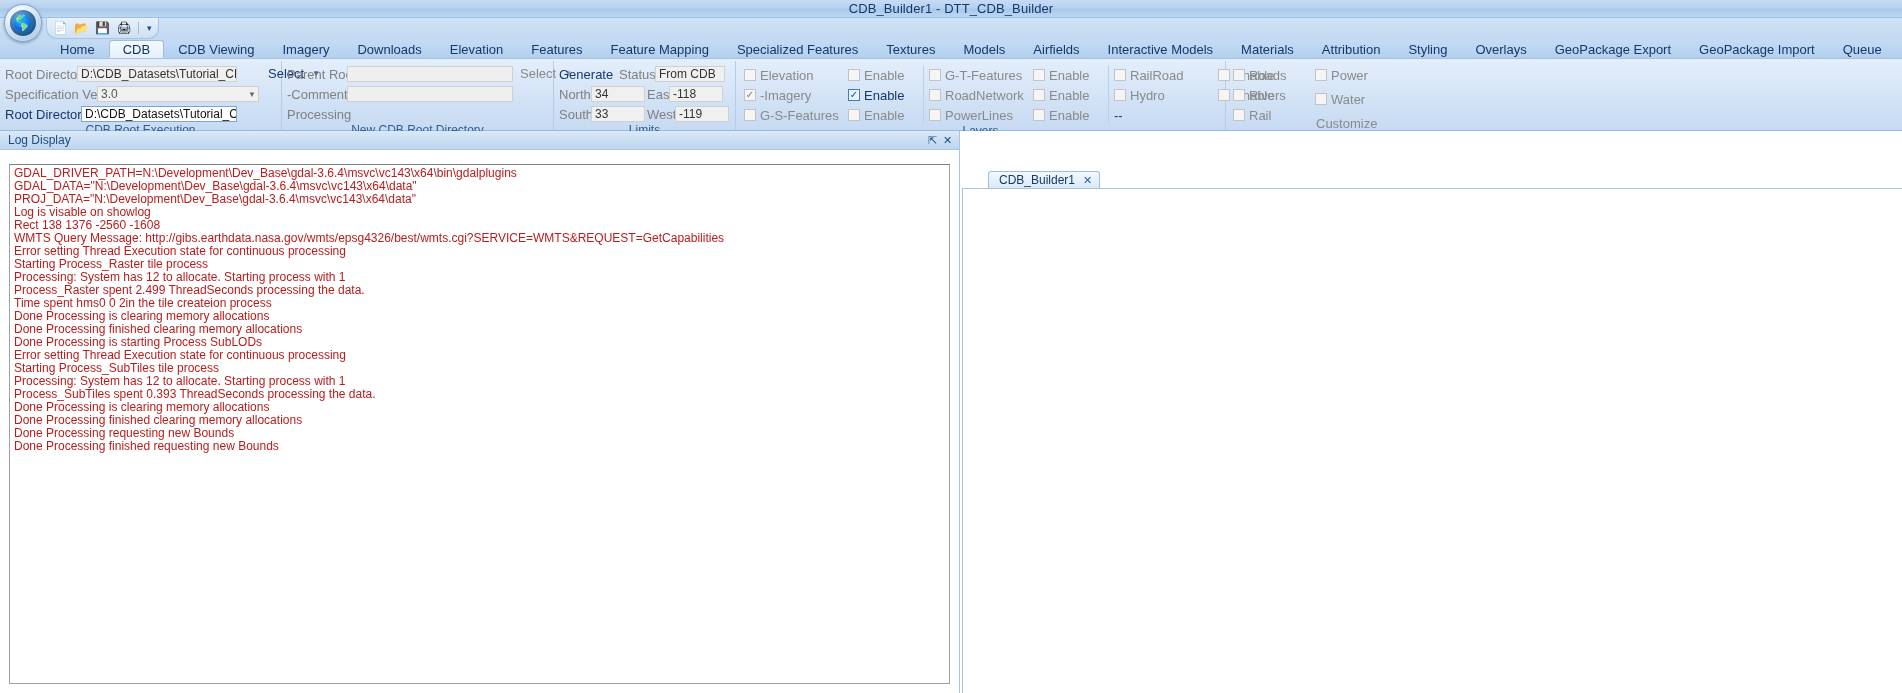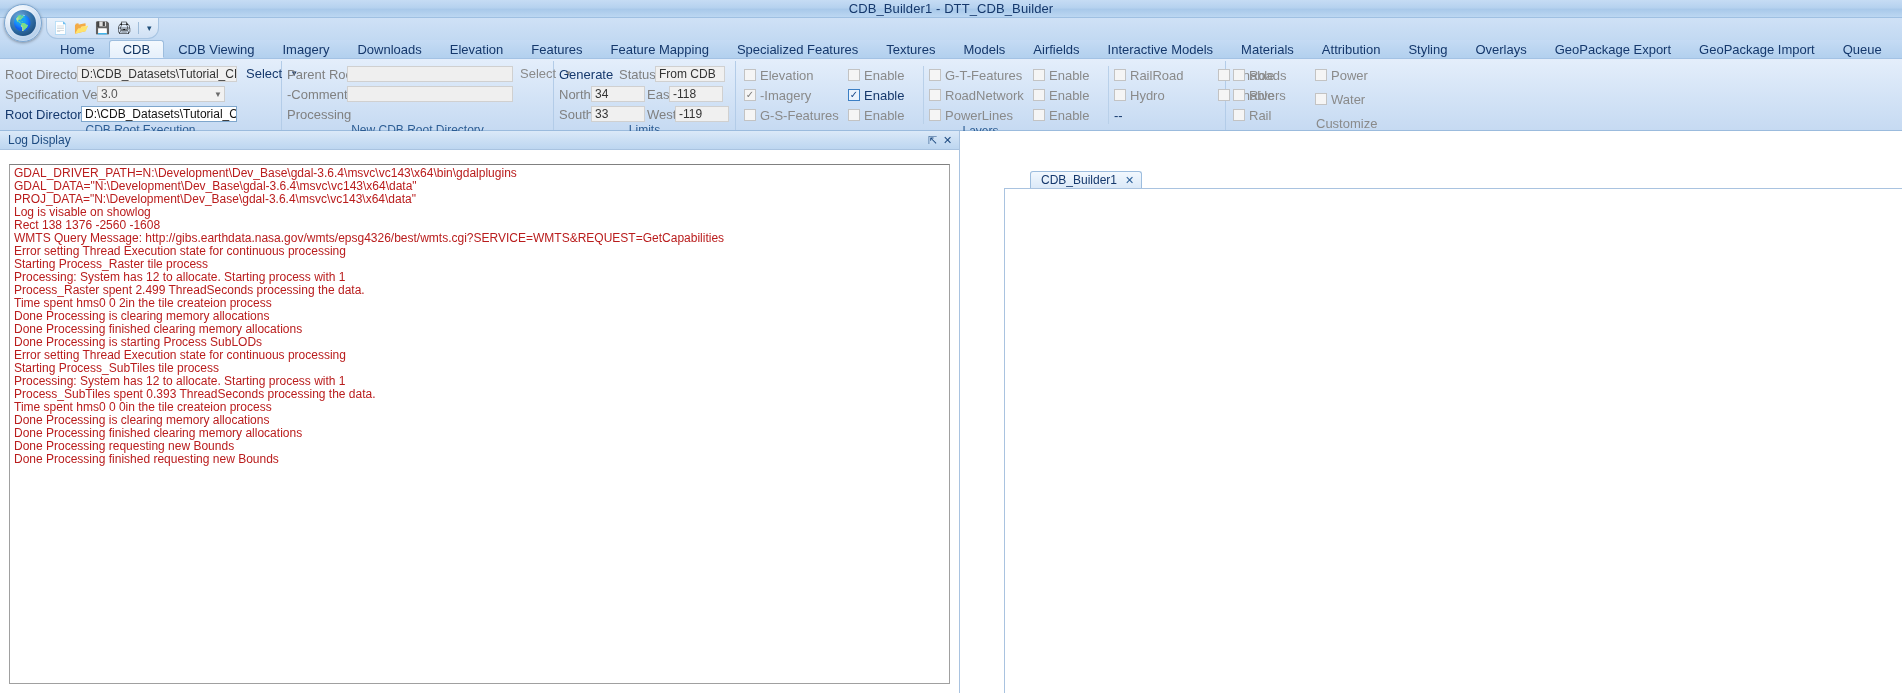--- a/index.html
+++ b/index.html
@@ -195,21 +195,20 @@
     border: 1px solid #3c7fc4;
     color: #16478a;
   }
 
   
   .work {
     position: relative;
     height: calc(693px - 18px - 22px - 19px - 72px);
     display: flex;
     background: #ffffff;
-    gap: 42px;
   }
 
   
   .dock {
     width: 960px;
     display: flex; flex-direction: column;
     background: #ffffff;
     border-right: 1px solid #a9c3e0;
   }
   .dock-head {
@@ -324,21 +323,21 @@
 
   <div class="rgroup" style="width:282px">
     <div class="rgroup-body">
       <div style="display:flex;flex-direction:column;gap:2px;padding-top:2px">
         <div class="rrow">
           <div class="rlabel" style="width:74px">Root Directory</div>
           <div class="rfield lit" style="width:160px">D:\CDB_Datasets\Tutorial_CDB</div>
         </div>
         <div class="rrow">
           <div class="rlabel" style="width:94px">Specification Version</div>
-          <div class="rcombo" style="width:128px">
+          <div class="rcombo" style="width:162px">
             <span>3.0</span>
             <span class="caret">▼</span>
           </div>
         </div>
         <div class="rrow">
           <div class="rlabel act" style="width:78px">Root Directories</div>
           <div class="rcombo white" style="width:156px">
             <span>D:\CDB_Datasets\Tutorial_CDB\</span>
 
           </div>
@@ -551,21 +550,20 @@
           <div class="logline">Processing: System has 12 to allocate. Starting process with 1</div>
           <div class="logline">Process_Raster spent 2.499 ThreadSeconds processing the data.</div>
           <div class="logline">Time spent hms0 0 2in the tile createion process</div>
           <div class="logline">Done Processing is clearing memory allocations</div>
           <div class="logline">Done Processing finished clearing memory allocations</div>
           <div class="logline">Done Processing is starting Process SubLODs</div>
           <div class="logline">Error setting Thread Execution state for continuous processing</div>
           <div class="logline">Starting Process_SubTiles tile process</div>
           <div class="logline">Processing: System has 12 to allocate. Starting process with 1</div>
           <div class="logline">Process_SubTiles spent 0.393 ThreadSeconds processing the data.</div>
-          <div class="logline">Time spent hms0 0 0in the tile createion process</div>
           <div class="logline">Done Processing is clearing memory allocations</div>
           <div class="logline">Done Processing finished clearing memory allocations</div>
           <div class="logline">Done Processing requesting new Bounds</div>
           <div class="logline">Done Processing finished requesting new Bounds</div>
         </div>
     </div>
   </div>
 
   <div class="docarea">
     <div class="doctabs">

